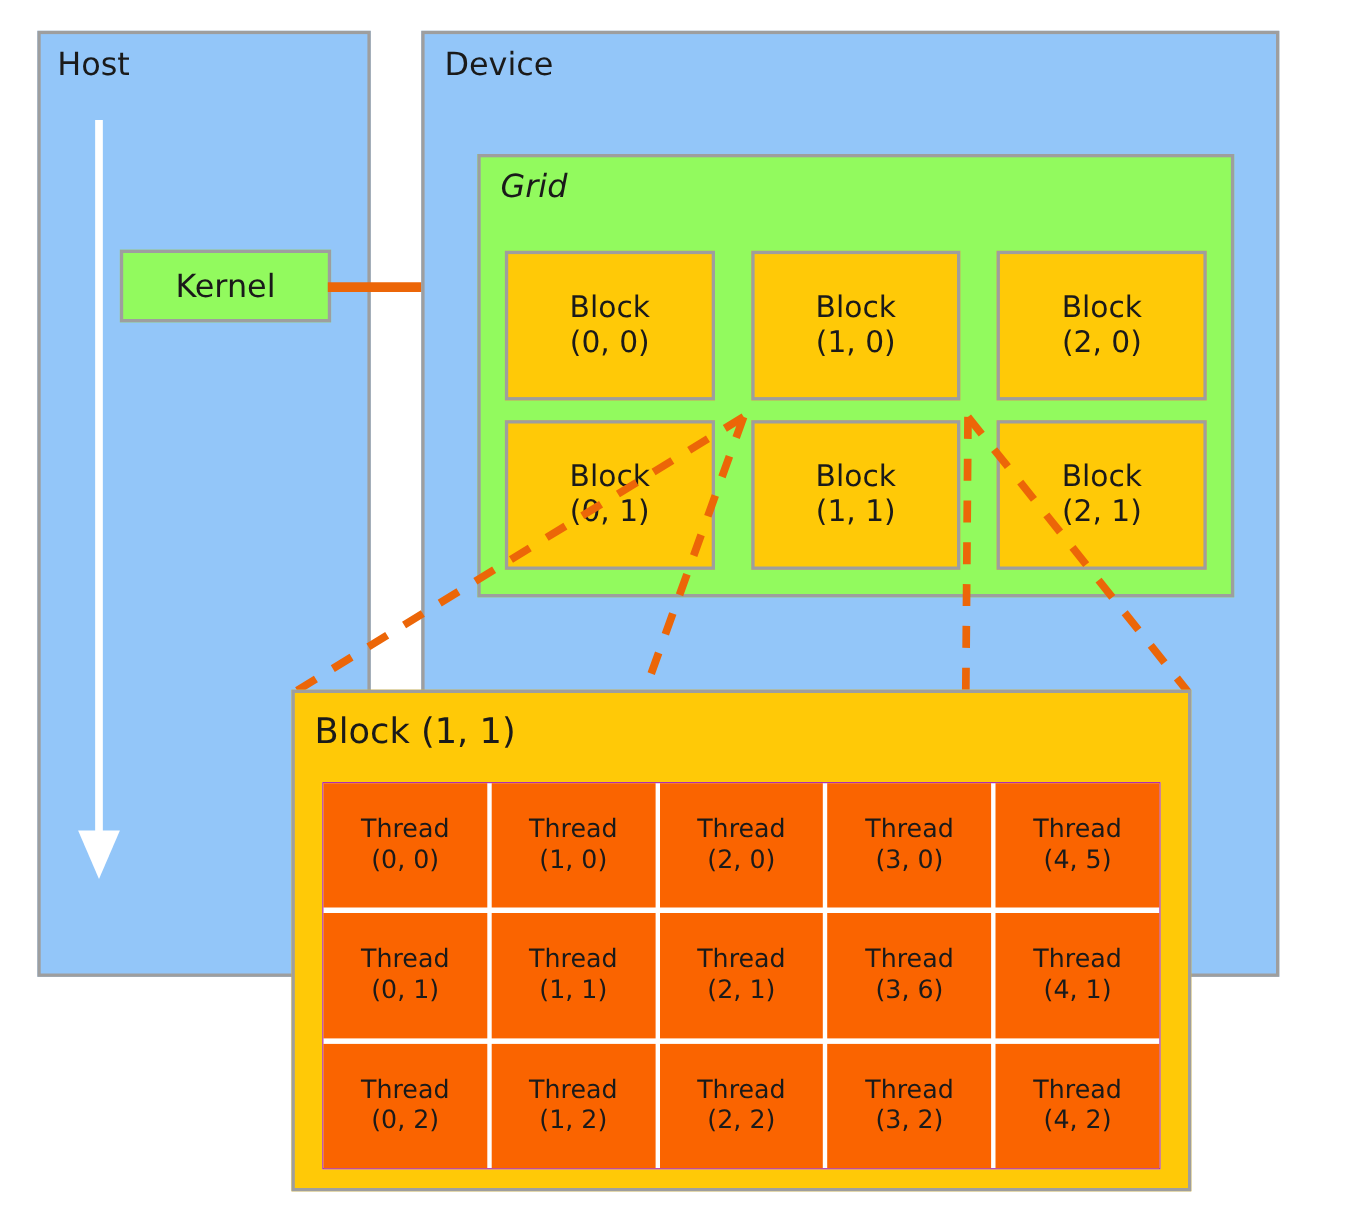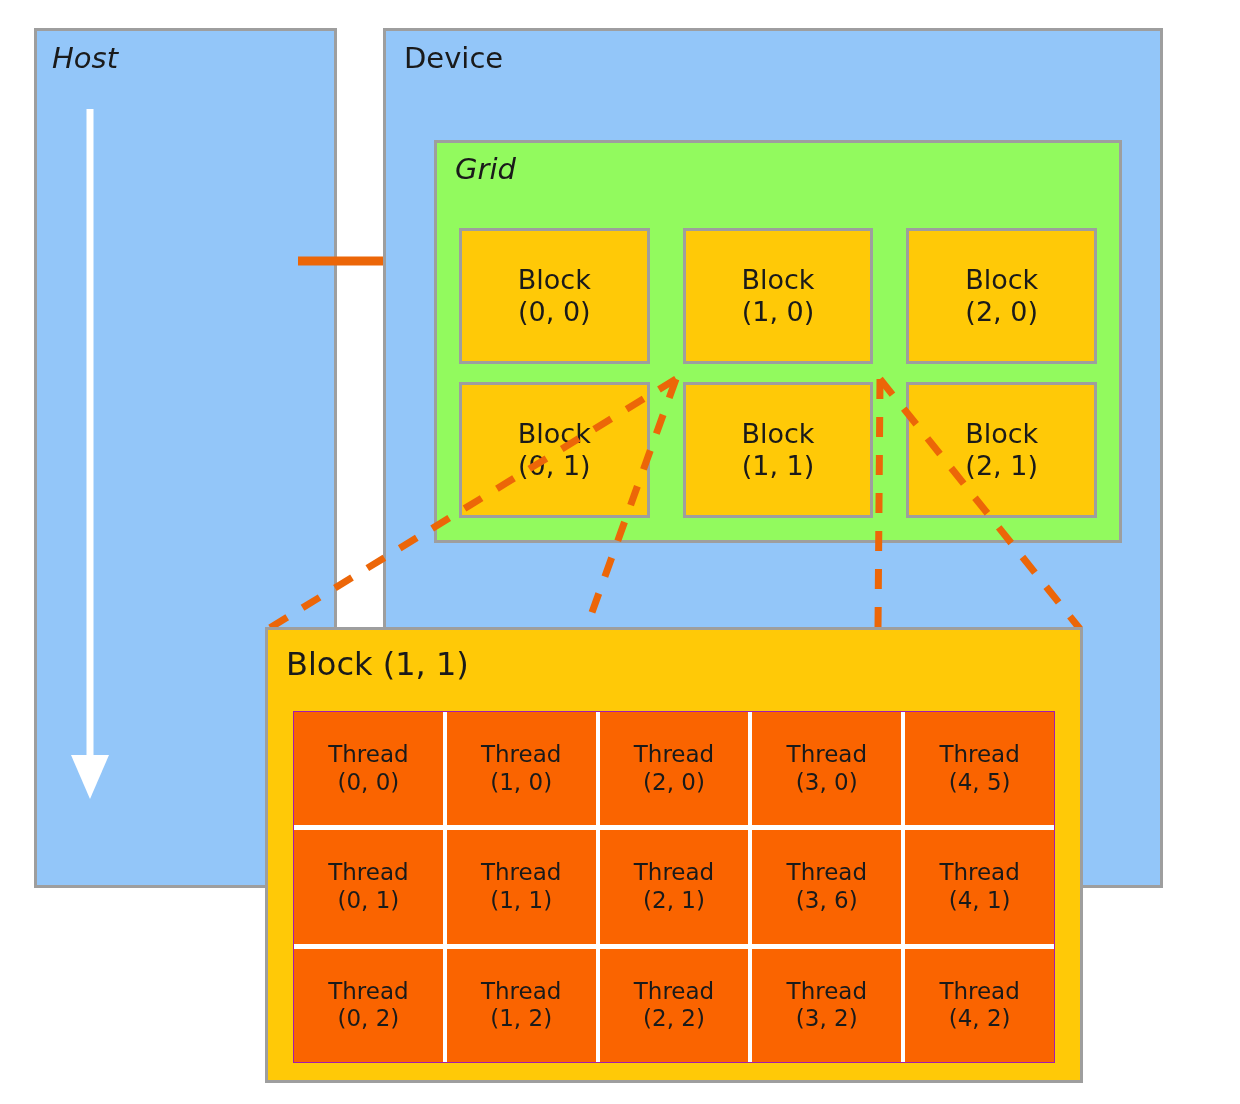--- a/index.html
+++ b/index.html
@@ -36,21 +36,21 @@
   }
 
   
   .host-box, .device-box {
     background: #93c6f9;
   }
 
   .host-box  { left: 34px;  top: 28px; width: 303px; height: 860px; }
   .device-box{ left: 383px; top: 28px; width: 780px; height: 860px; }
 
-  .host-title   { left: 52px;  top: 44px; font-style: italic; }
+  .host-title   { left: 52px;  top: 44px; }
   .device-title { left: 404px; top: 44px; }
 
   
   .host-arrow {
     position: absolute;
     left: 64px;
     top: 105px;
     width: 52px;
     height: 700px;
     overflow: visible;
@@ -178,20 +178,23 @@
 <div id="stage">
 
   <div class="panel host-box"></div>
   <div class="panel-title host-title">Host</div>
 
   <svg class="host-arrow" viewBox="0 0 52 700">
     <line x1="26" y1="4" x2="26" y2="655" stroke="#ffffff" stroke-width="7"></line>
     <polygon points="26,694 7,650 45,650" fill="#ffffff"></polygon>
   </svg>
 
+  <div class="panel kernel-box">
+    <span class="kernel-label">Kernel</span>
+  </div>
 
   <svg class="kernel-arrow" viewBox="0 0 140 42">
     <line x1="0" y1="21" x2="106" y2="21" stroke="#ec6608" stroke-width="9"></line>
     <polygon points="138,21 98,3 98,39" fill="#ec6608"></polygon>
   </svg>
 
   <div class="panel device-box"></div>
   <div class="panel-title device-title">Device</div>
 
   <div class="panel grid-box"></div>

